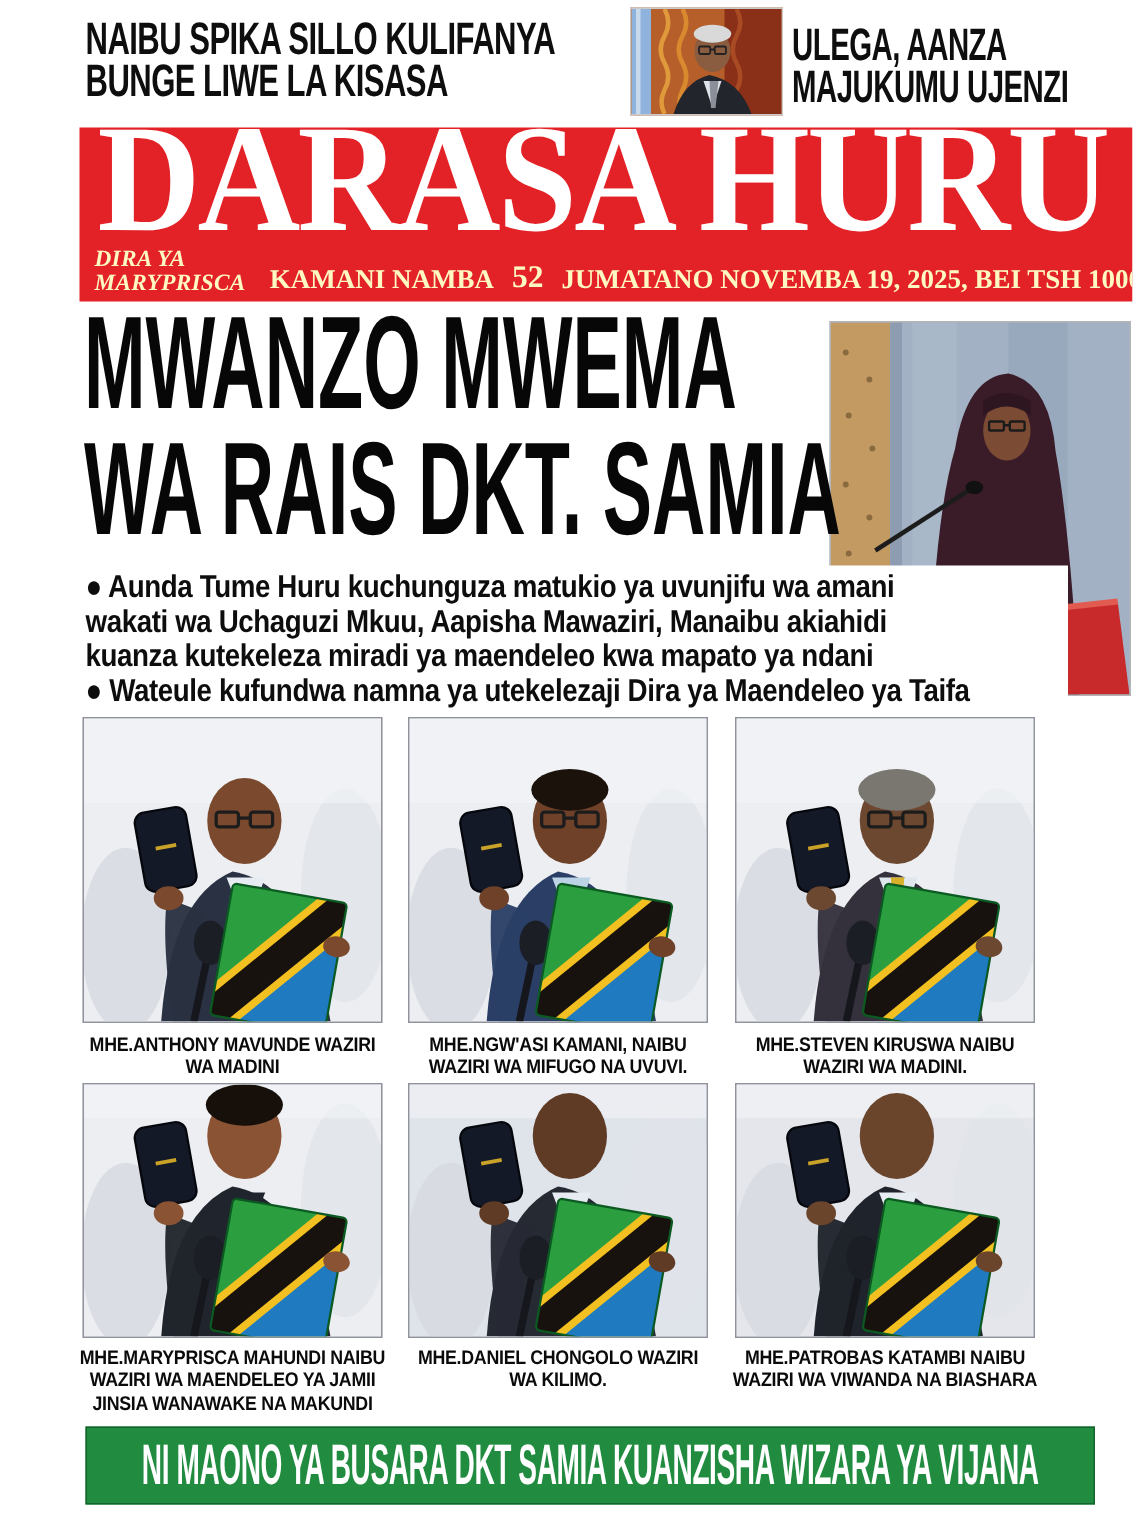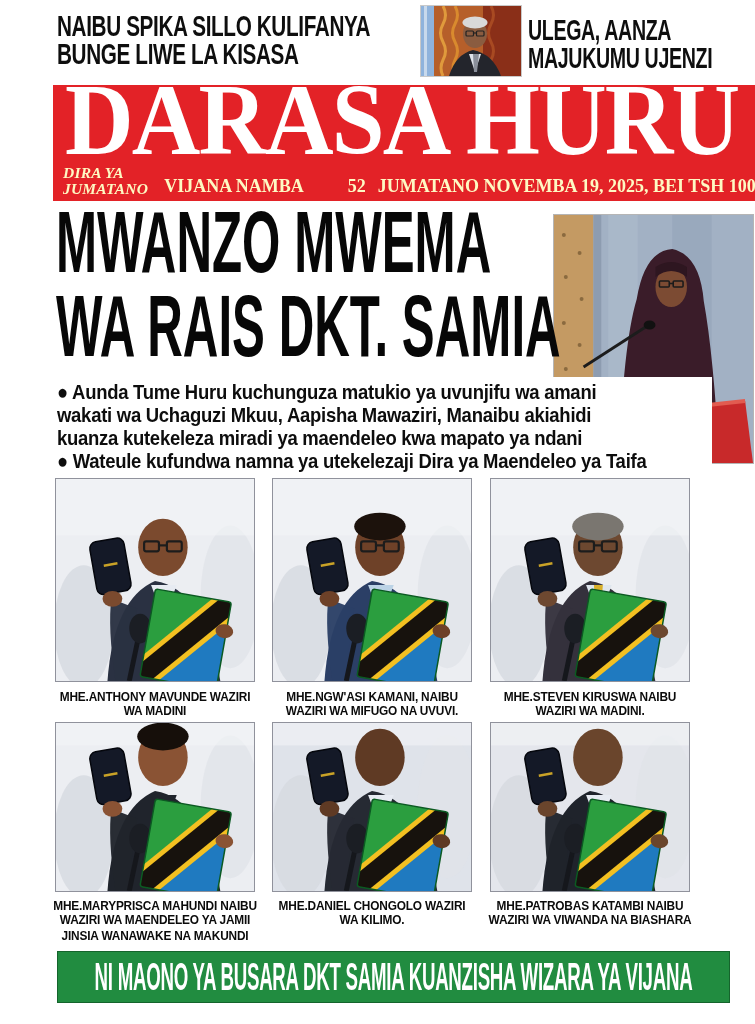--- a/index.html
+++ b/index.html
@@ -21,21 +21,21 @@
   .masthead-title{position:absolute;left:12px;top:-16px;width:702px;
                   font-family:"Liberation Serif",serif;font-weight:bold;color:#fff;
                   font-size:100px;line-height:1.0;letter-spacing:-2px;white-space:nowrap;
                   transform:scale(0.95,1.02);transform-origin:left top;}
   .masthead-bottom{position:absolute;left:10px;bottom:5px;right:6px;display:flex;
                    align-items:flex-end;gap:16px;color:#fef9c3;
                    font-family:"Liberation Serif",serif;font-weight:bold;}
   .tagline{font-style:italic;font-size:15.5px;line-height:1.0;letter-spacing:0.2px;}
   .issue-line{font-size:18px;line-height:1.0;white-space:nowrap;display:flex;gap:12px;
               align-items:flex-end;padding-bottom:1px;}
-  .issue-num{font-size:18px;margin-left:32px;}
+  .issue-num{font-size:21px;}
 
   
   .lead-headline{position:absolute;left:56px;top:200px;z-index:3;font-weight:bold;
                  font-size:88px;line-height:0.95;color:#070707;white-space:nowrap;
                  transform:scale(0.56,1.0);transform-origin:left top;}
   .photo-samia{position:absolute;left:553px;top:214px;width:201px;height:250px;
                border:1px solid #b5b5b5;background:#a2b1c4;z-index:1;box-sizing:border-box;}
   .photo-samia svg{display:block;width:100%;height:100%;}
   .lead-bullets{position:absolute;left:57px;top:377px;width:655px;z-index:2;
                 background:#ffffff;padding:3px 0 5px;}
@@ -136,24 +136,24 @@
   <div class="hl-sm hl-right">
     <div>ULEGA, AANZA</div>
     <div>MAJUKUMU UJENZI</div>
   </div>
 
   <div class="masthead">
     <div class="masthead-title">DARASA HURU</div>
     <div class="masthead-bottom">
       <div class="tagline">
         <div>DIRA YA</div>
-        <div>JUMATANO</div>
+        <div>MARYPRISCA</div>
       </div>
       <div class="issue-line">
-        <span>VIJANA NAMBA</span>
+        <span>KAMANI NAMBA</span>
         <span class="issue-num">52</span>
         <span>JUMATANO NOVEMBA 19, 2025, BEI TSH 1000/=</span>
       </div>
     </div>
   </div>
 
   <div class="photo-samia">
     <svg viewBox="0 0 202 248" preserveAspectRatio="none">
       <rect width="202" height="248" fill="#a2b1c4"></rect>
       <rect x="55" y="0" width="30" height="200" fill="#aebccd" opacity="0.6"></rect>

